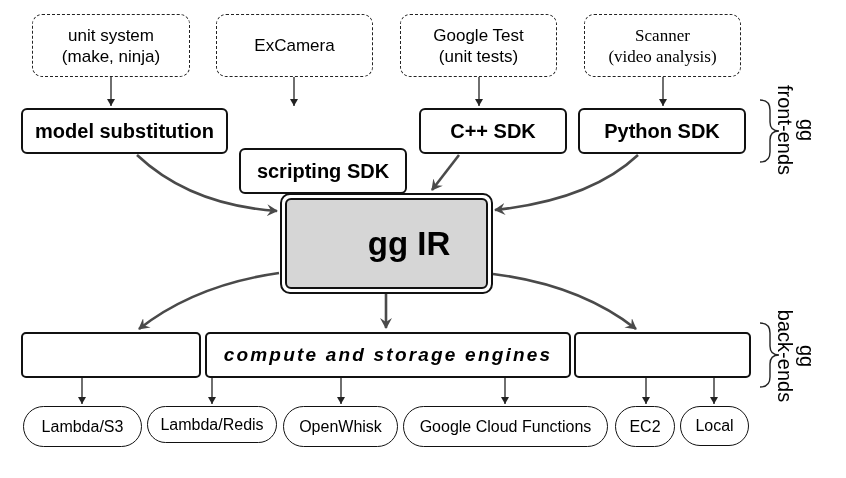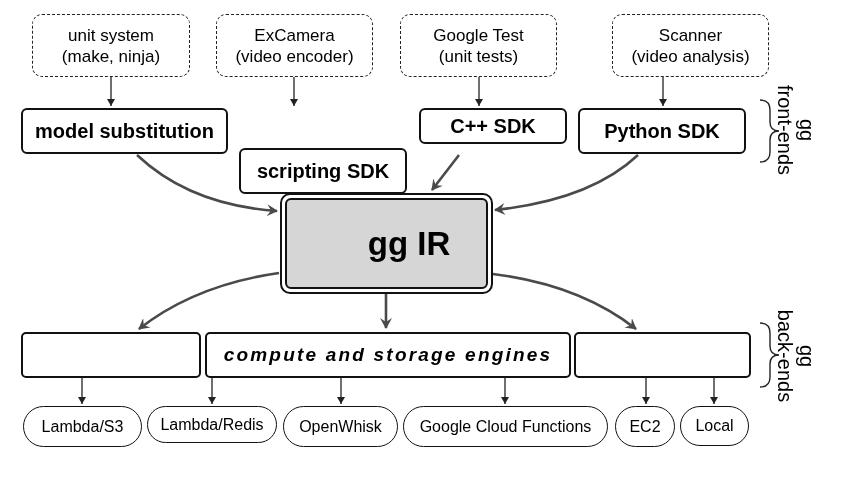--- a/index.html
+++ b/index.html
@@ -54,38 +54,37 @@
   <path d="M760,100 Q770,100 770,110 L770,122 Q770,131 779,131 Q770,131 770,140 L770,152 Q770,162 760,162" fill="none" stroke="#222" stroke-width="1.4"></path>
   <path d="M760,323 Q770,323 770,333 L770,346 Q770,355 779,355 Q770,355 770,364 L770,377 Q770,387 760,387" fill="none" stroke="#222" stroke-width="1.4"></path>
 </svg>
 
 <div class="abs dashed" style="left:32px;top:14px;width:158px;height:63px;">
   <span>unit system</span>
   <span>(make, ninja)</span>
 </div>
 <div class="abs dashed" style="left:216px;top:14px;width:157px;height:63px;">
   <span>ExCamera</span>
-  <span>(video encoder)</span>
 </div>
 <div class="abs dashed" style="left:400px;top:14px;width:157px;height:63px;">
   <span>Google Test</span>
   <span>(unit tests)</span>
 </div>
-<div class="abs dashed" style="left:612px;top:14px;width:157px;height:63px;">
+<div class="abs dashed" style="left:584px;top:14px;width:157px;height:63px;font-family:Liberation Serif, serif;">
   <span>Scanner</span>
   <span>(video analysis)</span>
 </div>
 
 <div class="abs fe" style="left:21px;top:108px;width:207px;height:46px;">
   <span>model substitution</span>
 </div>
 <div class="abs fe" style="left:239px;top:108px;width:168px;height:46px;margin-top:40px;">
   <span>scripting SDK</span>
 </div>
-<div class="abs fe" style="left:419px;top:108px;width:148px;height:36px;">
+<div class="abs fe" style="left:419px;top:108px;width:148px;height:46px;">
   <span>C++ SDK</span>
 </div>
 <div class="abs fe" style="left:578px;top:108px;width:168px;height:46px;">
   <span>Python SDK</span>
 </div>
 
 <div class="abs ir-outer" style="left:280px;top:193px;width:213px;height:101px;">
   <div class="abs ir-inner" style="left:3px;top:3px;width:203px;height:91px;padding-left:45px;">
     <span>gg IR</span>
   </div>

